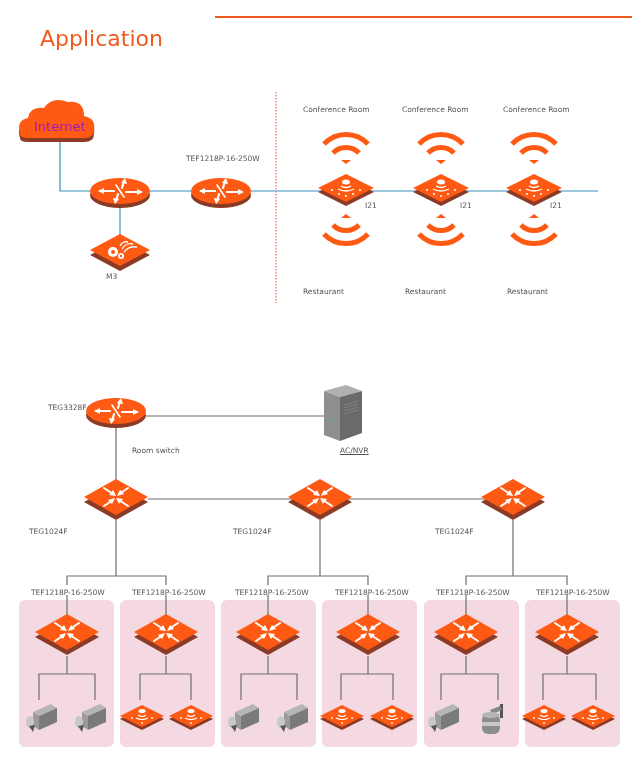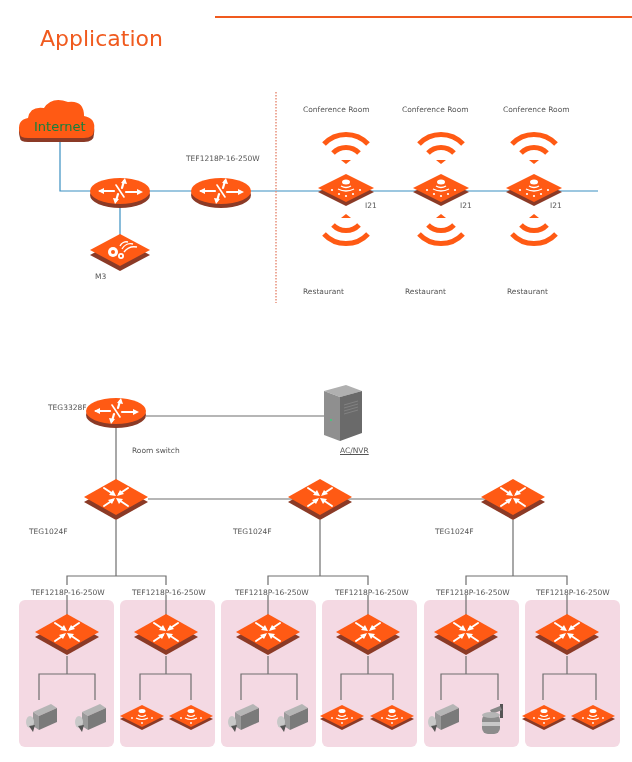--- a/index.html
+++ b/index.html
@@ -286,22 +286,22 @@
       <use href="#domecam"></use>
     </g>
   <g transform="translate(544,716)">
       <use href="#apsmall"></use>
     </g>
   <g transform="translate(593,716)">
       <use href="#apsmall"></use>
     </g>
 </svg>
 
-<div class="lbl" style="left:34px;top:119px;font-size:13px;color:#15803d;">Internet</div>
-<div class="lbl" style="left:95px;top:272px;">M3</div>
+<div class="lbl" style="left:34px;top:119px;font-size:13px;color:#a21caf;">Internet</div>
+<div class="lbl" style="left:106px;top:272px;">M3</div>
 <div class="lbl" style="left:186px;top:154px;">TEF1218P-16-250W</div>
 
 <div class="lbl" style="left:303px;top:105px;">Conference Room</div>
 <div class="lbl" style="left:365px;top:201px;">I21</div>
 <div class="lbl" style="left:303px;top:287px;">Restaurant</div>
 
 <div class="lbl" style="left:402px;top:105px;">Conference Room</div>
 <div class="lbl" style="left:460px;top:201px;">I21</div>
 <div class="lbl" style="left:405px;top:287px;">Restaurant</div>
 

